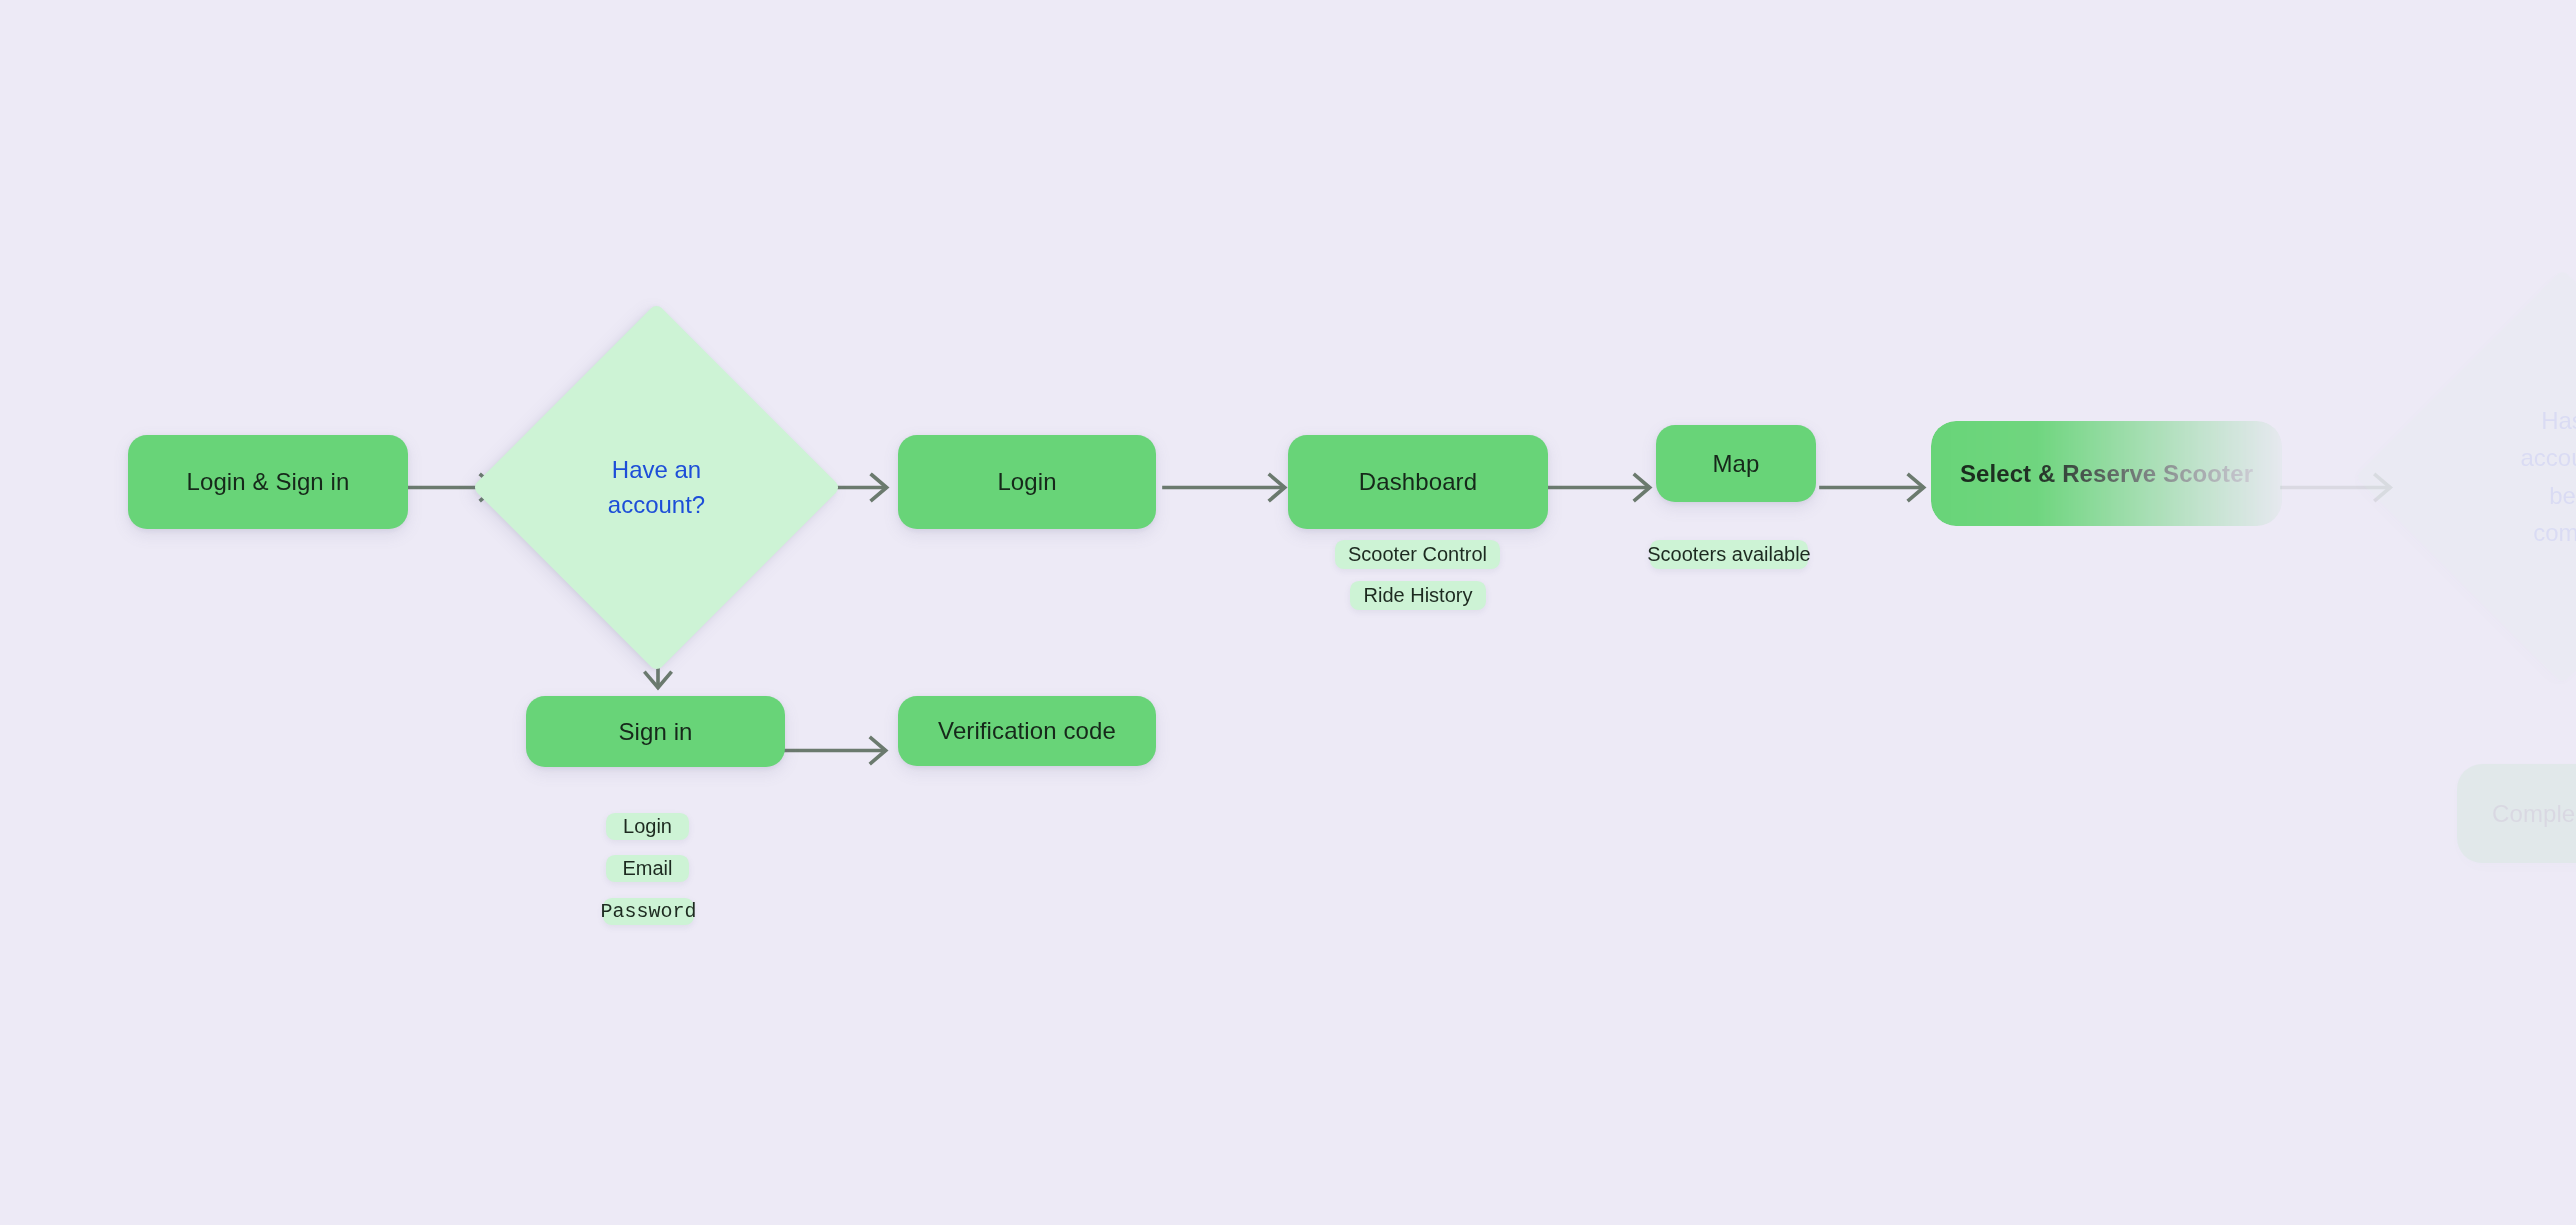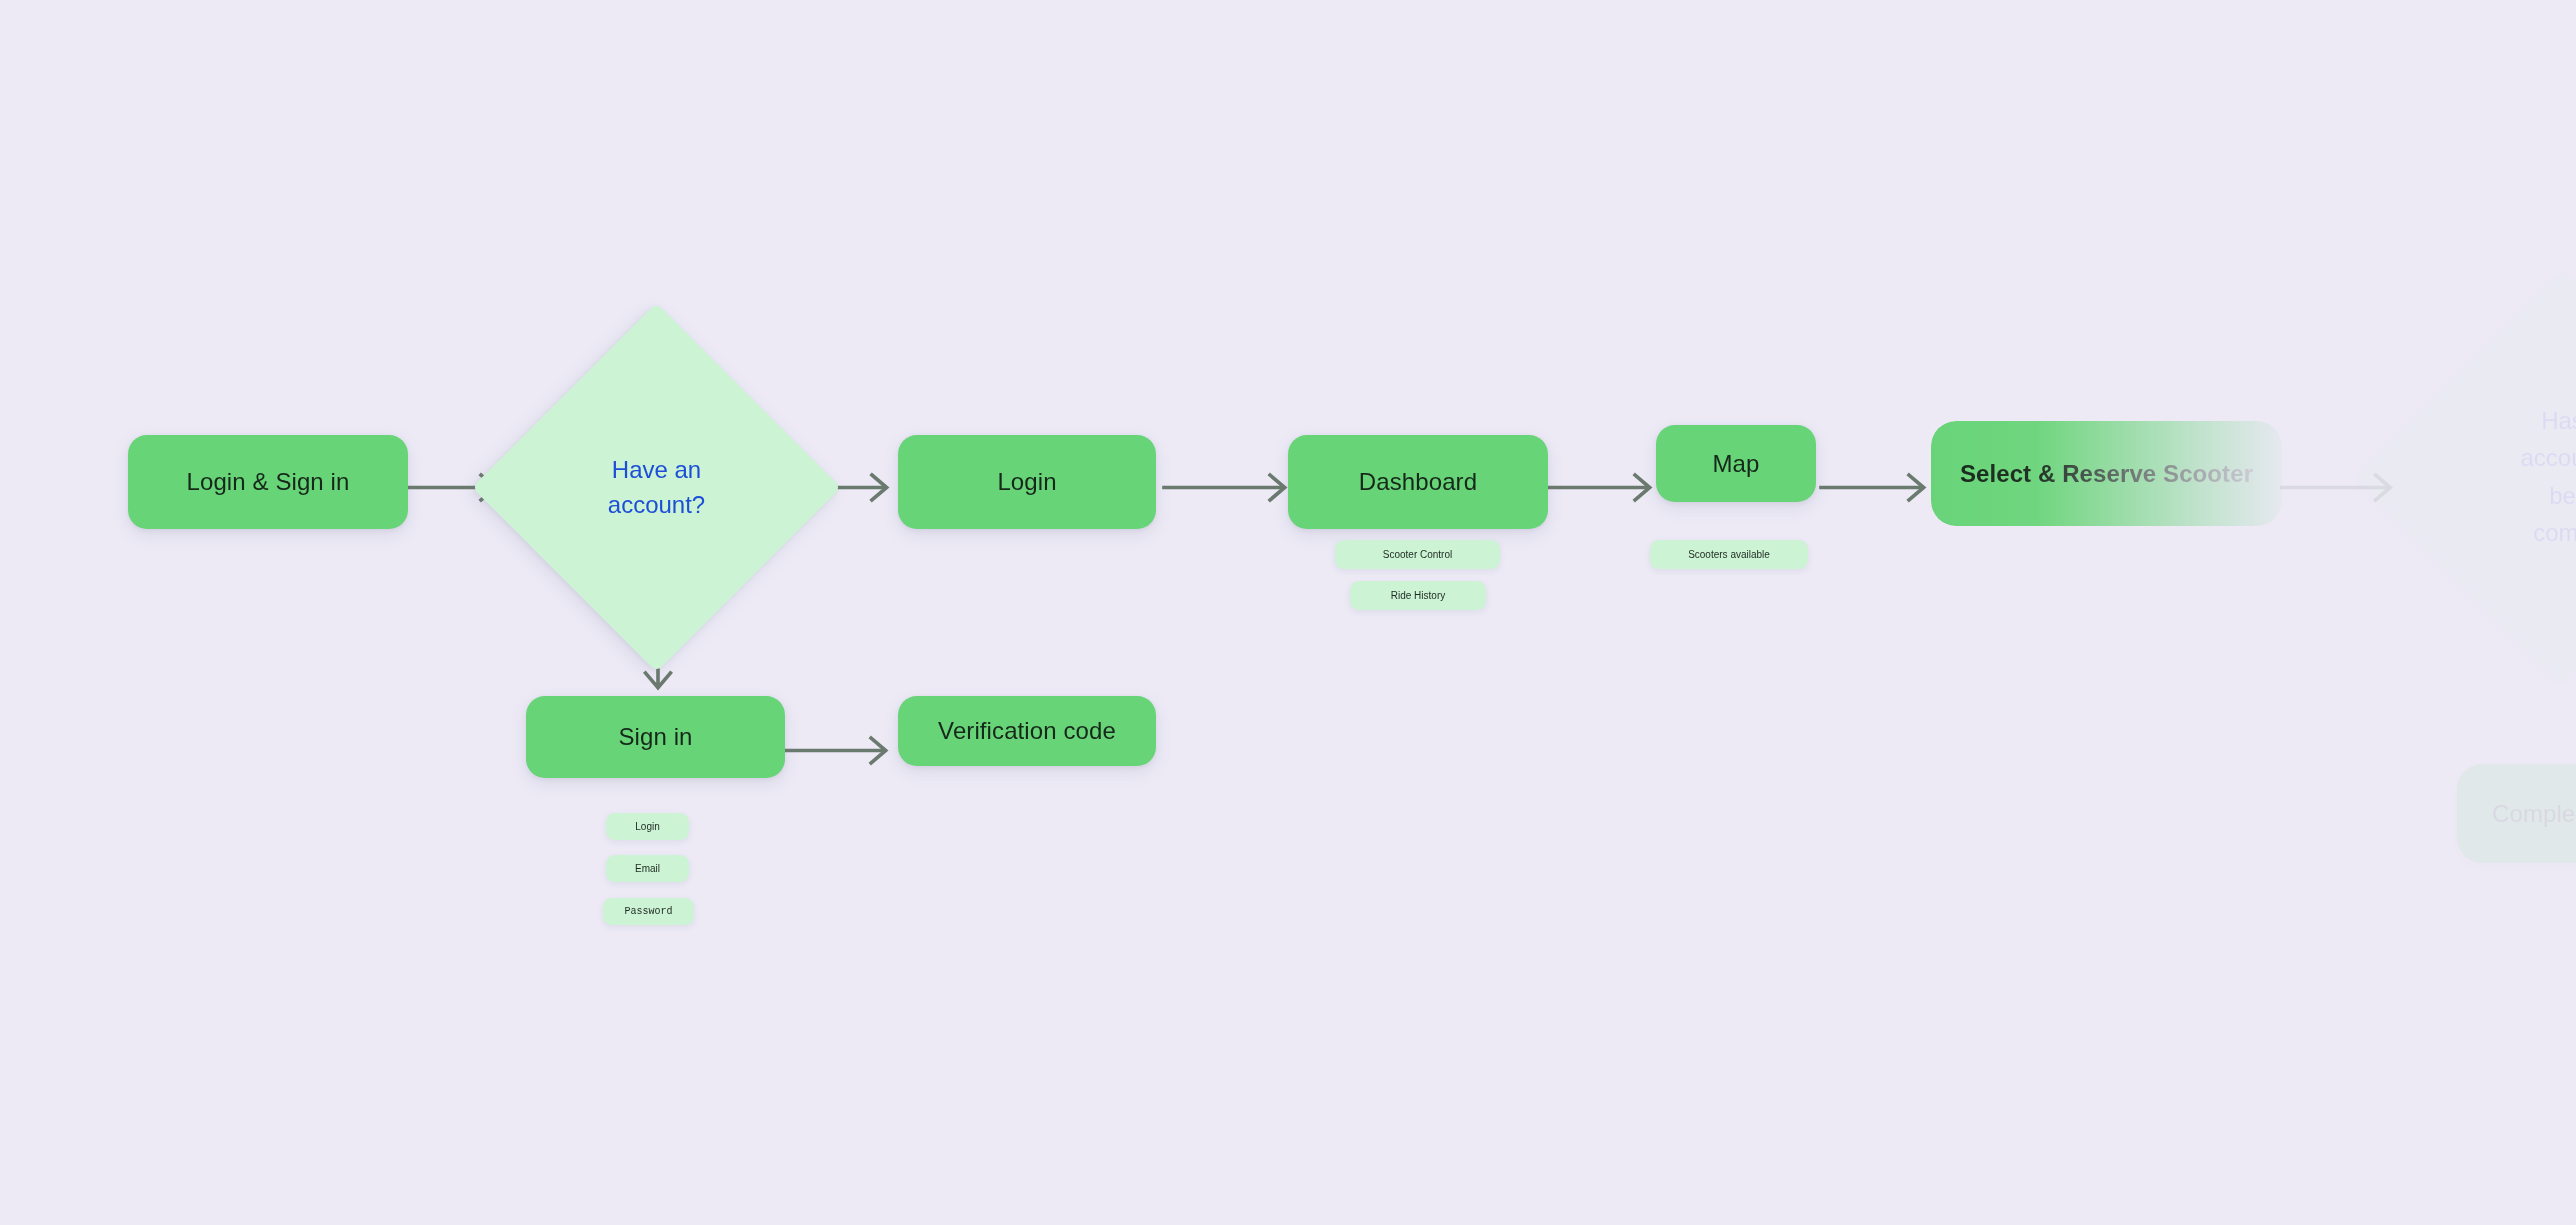--- a/index.html
+++ b/index.html
@@ -67,21 +67,21 @@
 
   
   .chip {
     position: absolute;
     background: #cdf3d5;
     border-radius: 8.8px;
     display: flex;
     align-items: center;
     justify-content: center;
     color: #1d2a20;
-    font-size: 10px;
+    font-size: 20px;
     white-space: nowrap;
     box-shadow: 0 2.2px 6.6px rgba(110, 110, 150, 0.11);
     box-sizing: border-box;
     padding: 0 15px;
   }
 
   
   .arrow {
     position: absolute;
     pointer-events: none;
@@ -203,21 +203,21 @@
   </div>
 
   <div class="chip" style="left:1650px; top:540px; width:158px; height:28.6px;">
     <span>Scooters available</span>
   </div>
 
   <div class="node fade-right" style="left:1931px; top:421px; width:351px; height:105px; border-radius:25px;">
     <span class="node-label">Select &amp; Reserve Scooter</span>
   </div>
 
-  <div class="node" style="left:526px; top:696px; width:259px; height:82px;">
+  <div class="node" style="left:526px; top:696px; width:259px; height:71px;">
     <span class="node-label">Sign in</span>
   </div>
 
   <div class="chip" style="left:606px; top:813px; width:83px; height:27px;">
     <span>Login</span>
   </div>
   <div class="chip" style="left:606px; top:855px; width:83px; height:27px;">
     <span>Email</span>
   </div>
   <div class="chip" style="left:603px; top:898px; width:91px; height:27px;font-family:Liberation Mono, monospace;">

